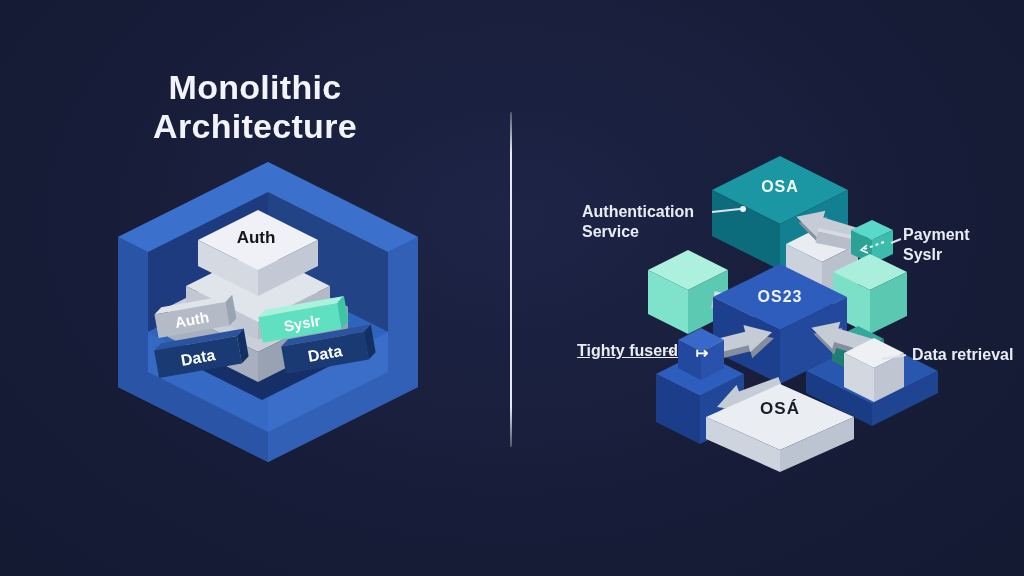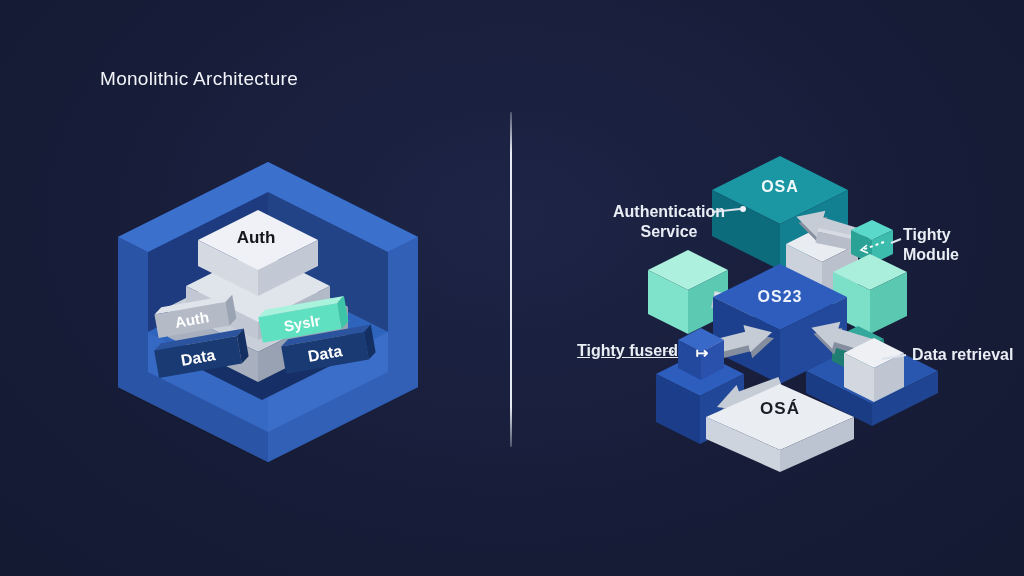--- a/index.html
+++ b/index.html
@@ -3,33 +3,33 @@
 <meta charset="utf-8">
 <style>
   html,body{margin:0;padding:0;background:#0f1429;}
   .stage{
     position:relative;width:1024px;height:576px;overflow:hidden;
     background:radial-gradient(ellipse at 50% 38%, #1d2446 0%, #171d38 58%, #141a32 100%);
     font-family:"Liberation Sans", sans-serif;
   }
   .stage svg{position:absolute;left:0;top:0;}
   .title{
-    position:absolute;color:#f2f4f9;font-size:19px;font-weight:400;
-    letter-spacing:.3px;
+    position:absolute;color:#f2f4f9;font-size:34px;font-weight:700;
+    letter-spacing:.3px;text-align:center;
   }
   .title-left{left:100px;top:68px;width:310px;}
   .title-right{left:620px;top:68px;width:320px;}
   .divider{
     position:absolute;left:510px;top:112px;width:2px;height:335px;border-radius:2px;
     background:linear-gradient(to bottom, rgba(240,244,250,.25), rgba(240,244,250,.95) 12%, rgba(240,244,250,.95) 88%, rgba(240,244,250,.25));
   }
   .anno{
     position:absolute;color:#e9edf4;font-size:16px;font-weight:600;line-height:1.25;
   }
-  .anno-auth{left:605px;top:202px;width:128px;text-align:center;}
+  .anno-auth{left:582px;top:202px;width:128px;text-align:left;}
   .anno-payment{left:903px;top:225px;width:90px;text-align:left;}
   .anno-fused{left:577px;top:341px;white-space:nowrap;text-decoration:underline;}
   .anno-fused-arrow{left:662px;top:340px;font-size:15px;font-weight:400;color:#fff;}
   .anno-data{left:912px;top:345px;white-space:nowrap;}
   svg text{font-family:"Liberation Sans", sans-serif;}
 </style>
 </head>
 <body>
 
 <div class="stage">
@@ -219,17 +219,17 @@
       <line x1="882" y1="359" x2="906" y2="355" stroke="#dde3ec" stroke-width="2"></line>
       <line x1="648" y1="350" x2="660" y2="350" stroke="#dde3ec" stroke-width="0"></line>
     </g>
   </svg>
 
   <div class="title title-left">Monolithic Architecture</div>
 
   <div class="divider"></div>
 
   <div class="anno anno-auth">Authentication Service</div>
-  <div class="anno anno-payment">Tighty Module</div>
+  <div class="anno anno-payment">Payment Syslr</div>
   <div class="anno anno-fused">Tighty fuserd</div>
   <div class="anno anno-fused-arrow">→</div>
   <div class="anno anno-data">Data retrieval</div>
 </div>
 
 </body></html>

